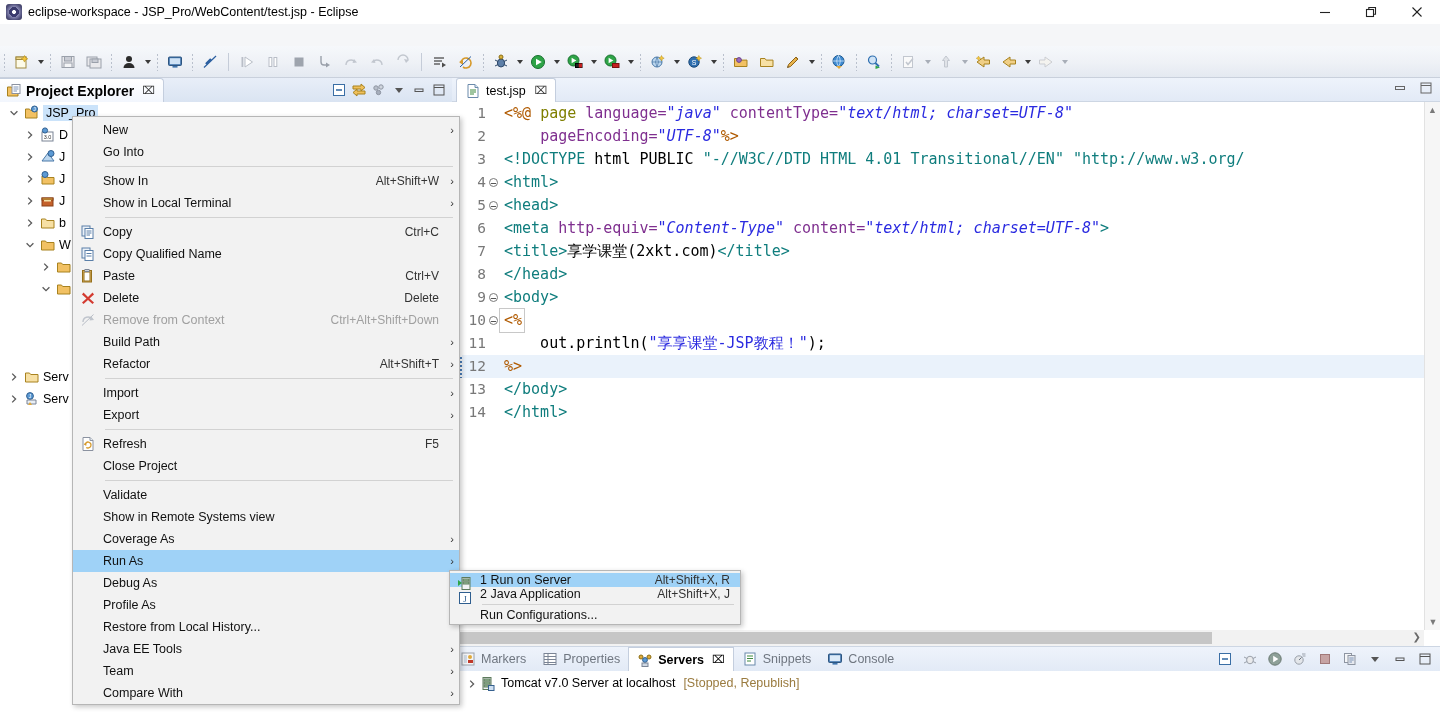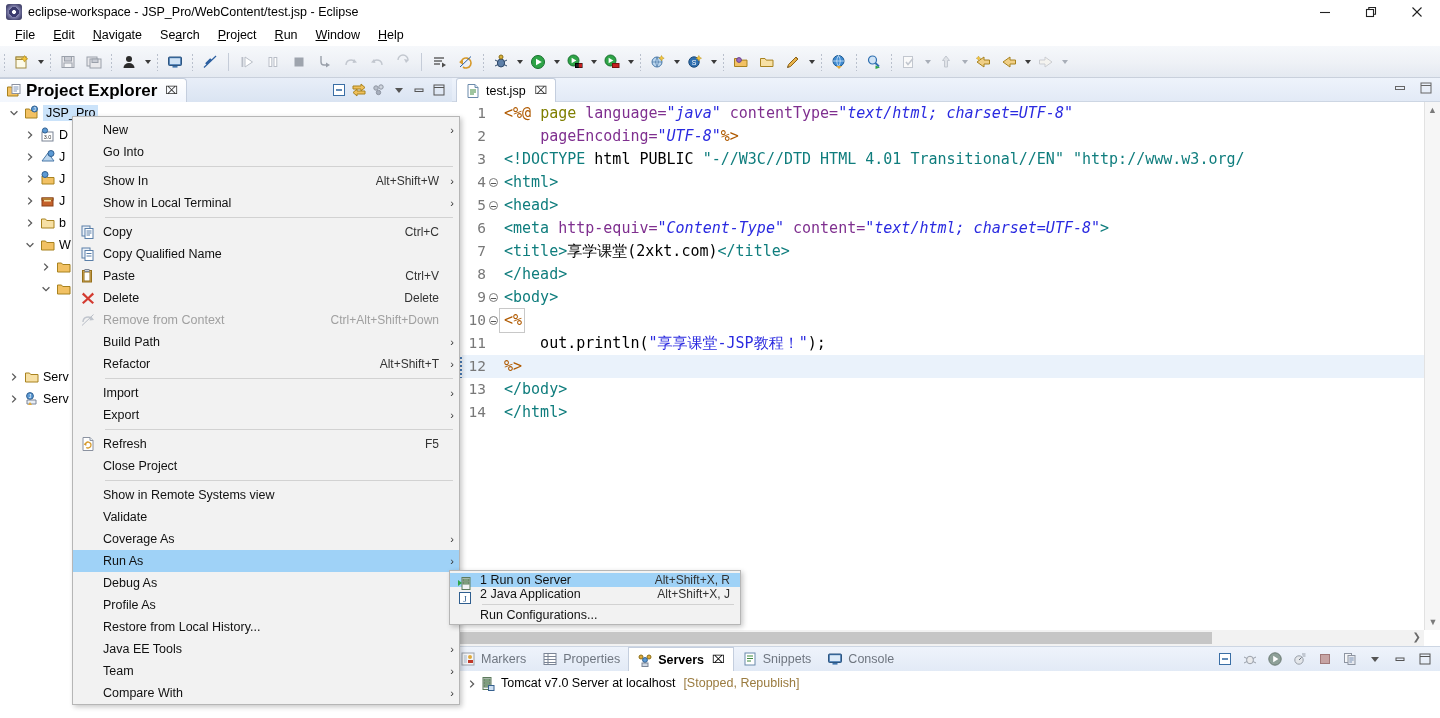--- a/index.html
+++ b/index.html
@@ -98,21 +98,21 @@
     position:relative; height:24px;
     background: linear-gradient(to bottom,#e8eef8,#dae4f2);
   }
   .pe-tab {
     position:absolute; left:0; top:0; height:24px; min-width:152px;
     background: linear-gradient(to bottom,#ffffff,#f2f6fd);
     border-top:1px solid #c4cede; border-right:1px solid #c4cede;
     display:flex; align-items:center; padding:0 8px 0 6px;
     border-top-right-radius:4px;
   }
-  .pe-tab .label { font-size:17px; font-weight:bold; color:#000; margin-left:4px;}
+  .pe-tab .label { font-size:14px; font-weight:bold; color:#000; margin-left:4px;}
   .pe-tab .closex { margin-left:8px; color:#333; font-size:11px; }
   .pe-tools {
     position:absolute; right:4px; top:0; height:24px; display:flex; align-items:center; gap:2px;
   }
   .pe-tool { width:18px; height:18px; display:flex; align-items:center; justify-content:center; border-radius:2px;}
   .pe-body { position:relative; height:616px; background:#fff; overflow:hidden; }
 
   .tree-row { display:flex; align-items:center; height:22px; padding-left:6px; white-space:nowrap; font-size:12.5px; }
   .tw { width:16px; height:16px; display:flex; align-items:center; justify-content:center; color:#5a5a5a; }
   .tw svg { display:block; }
@@ -271,30 +271,20 @@
       </div>
       <div class="win-btn">
         <svg width="12" height="12" viewBox="0 0 12 12">
           <line x1="1.5" y1="1.5" x2="10.5" y2="10.5" stroke="#222" stroke-width="1.1"></line>
           <line x1="10.5" y1="1.5" x2="1.5" y2="10.5" stroke="#222" stroke-width="1.1"></line>
         </svg>
       </div>
     </div>
   </div>
 
-  <div class="menubar" id="menubar">
-      <div class="mitem"><u>F</u>ile</div>
-      <div class="mitem"><u>E</u>dit</div>
-      <div class="mitem"><u>N</u>avigate</div>
-      <div class="mitem">Se<u>a</u>rch</div>
-      <div class="mitem"><u>P</u>roject</div>
-      <div class="mitem"><u>R</u>un</div>
-      <div class="mitem"><u>W</u>indow</div>
-      <div class="mitem"><u>H</u>elp</div>
-    </div>
 
   <div class="toolbar">
     <div class="tb-grip"></div>
 
     <div class="tb-btn">
       <svg class="icon16" viewBox="0 0 16 16">
         <rect x="2" y="3" width="10" height="11" fill="#fdfbe8" stroke="#a08a42"></rect>
         <rect x="2" y="3" width="10" height="2.5" fill="#f0d98a" stroke="#a08a42"></rect>
         <path d="M10.5 1.5 l1.1 2.2 2.2 1.1 -2.2 1.1 -1.1 2.2 -1.1 -2.2 -2.2 -1.1 2.2 -1.1z" fill="#f5c53c" stroke="#b4901f" stroke-width=".6"></path>
       </svg>
@@ -1078,27 +1068,27 @@
       </div>
       <div class="ctx-row">
         <span class="ctx-icon"></span>
         <span class="ctx-label">Close Project</span>
         <span class="ctx-accel"></span>
         <span class="ctx-sub"></span>
       </div>
       <div class="ctx-sep"></div>
       <div class="ctx-row">
         <span class="ctx-icon"></span>
+        <span class="ctx-label">Validate</span>
+        <span class="ctx-accel"></span>
+        <span class="ctx-sub"></span>
+      </div>
+      <div class="ctx-row">
+        <span class="ctx-icon"></span>
         <span class="ctx-label">Show in Remote Systems view</span>
-        <span class="ctx-accel"></span>
-        <span class="ctx-sub"></span>
-      </div>
-      <div class="ctx-row">
-        <span class="ctx-icon"></span>
-        <span class="ctx-label">Validate</span>
         <span class="ctx-accel"></span>
         <span class="ctx-sub"></span>
       </div>
       <div class="ctx-row">
         <span class="ctx-icon"></span>
         <span class="ctx-label">Coverage As</span>
         <span class="ctx-accel"></span>
         <span class="ctx-sub">›</span>
       </div>
       <div class="ctx-row sel">

